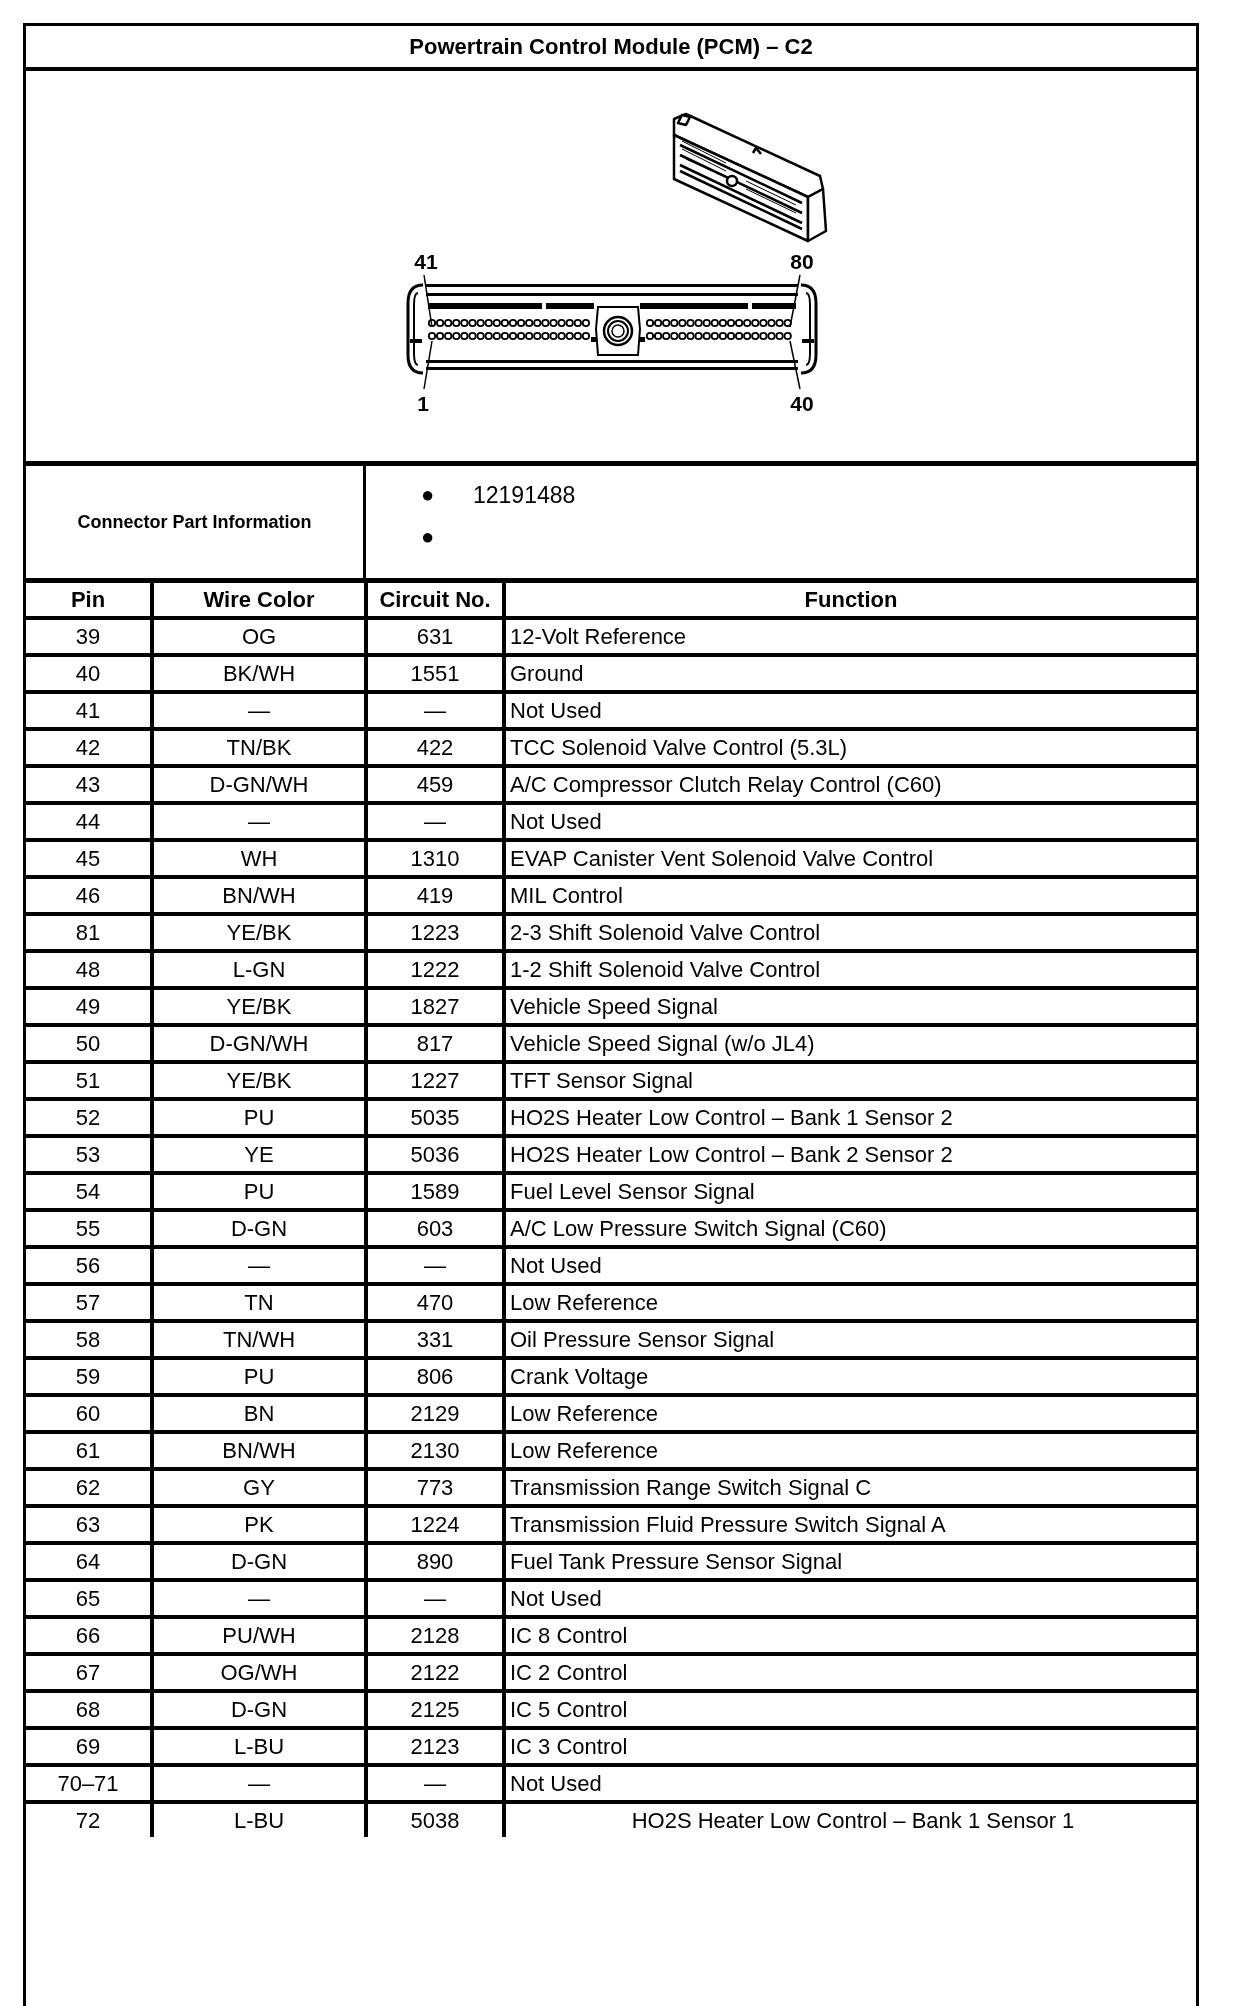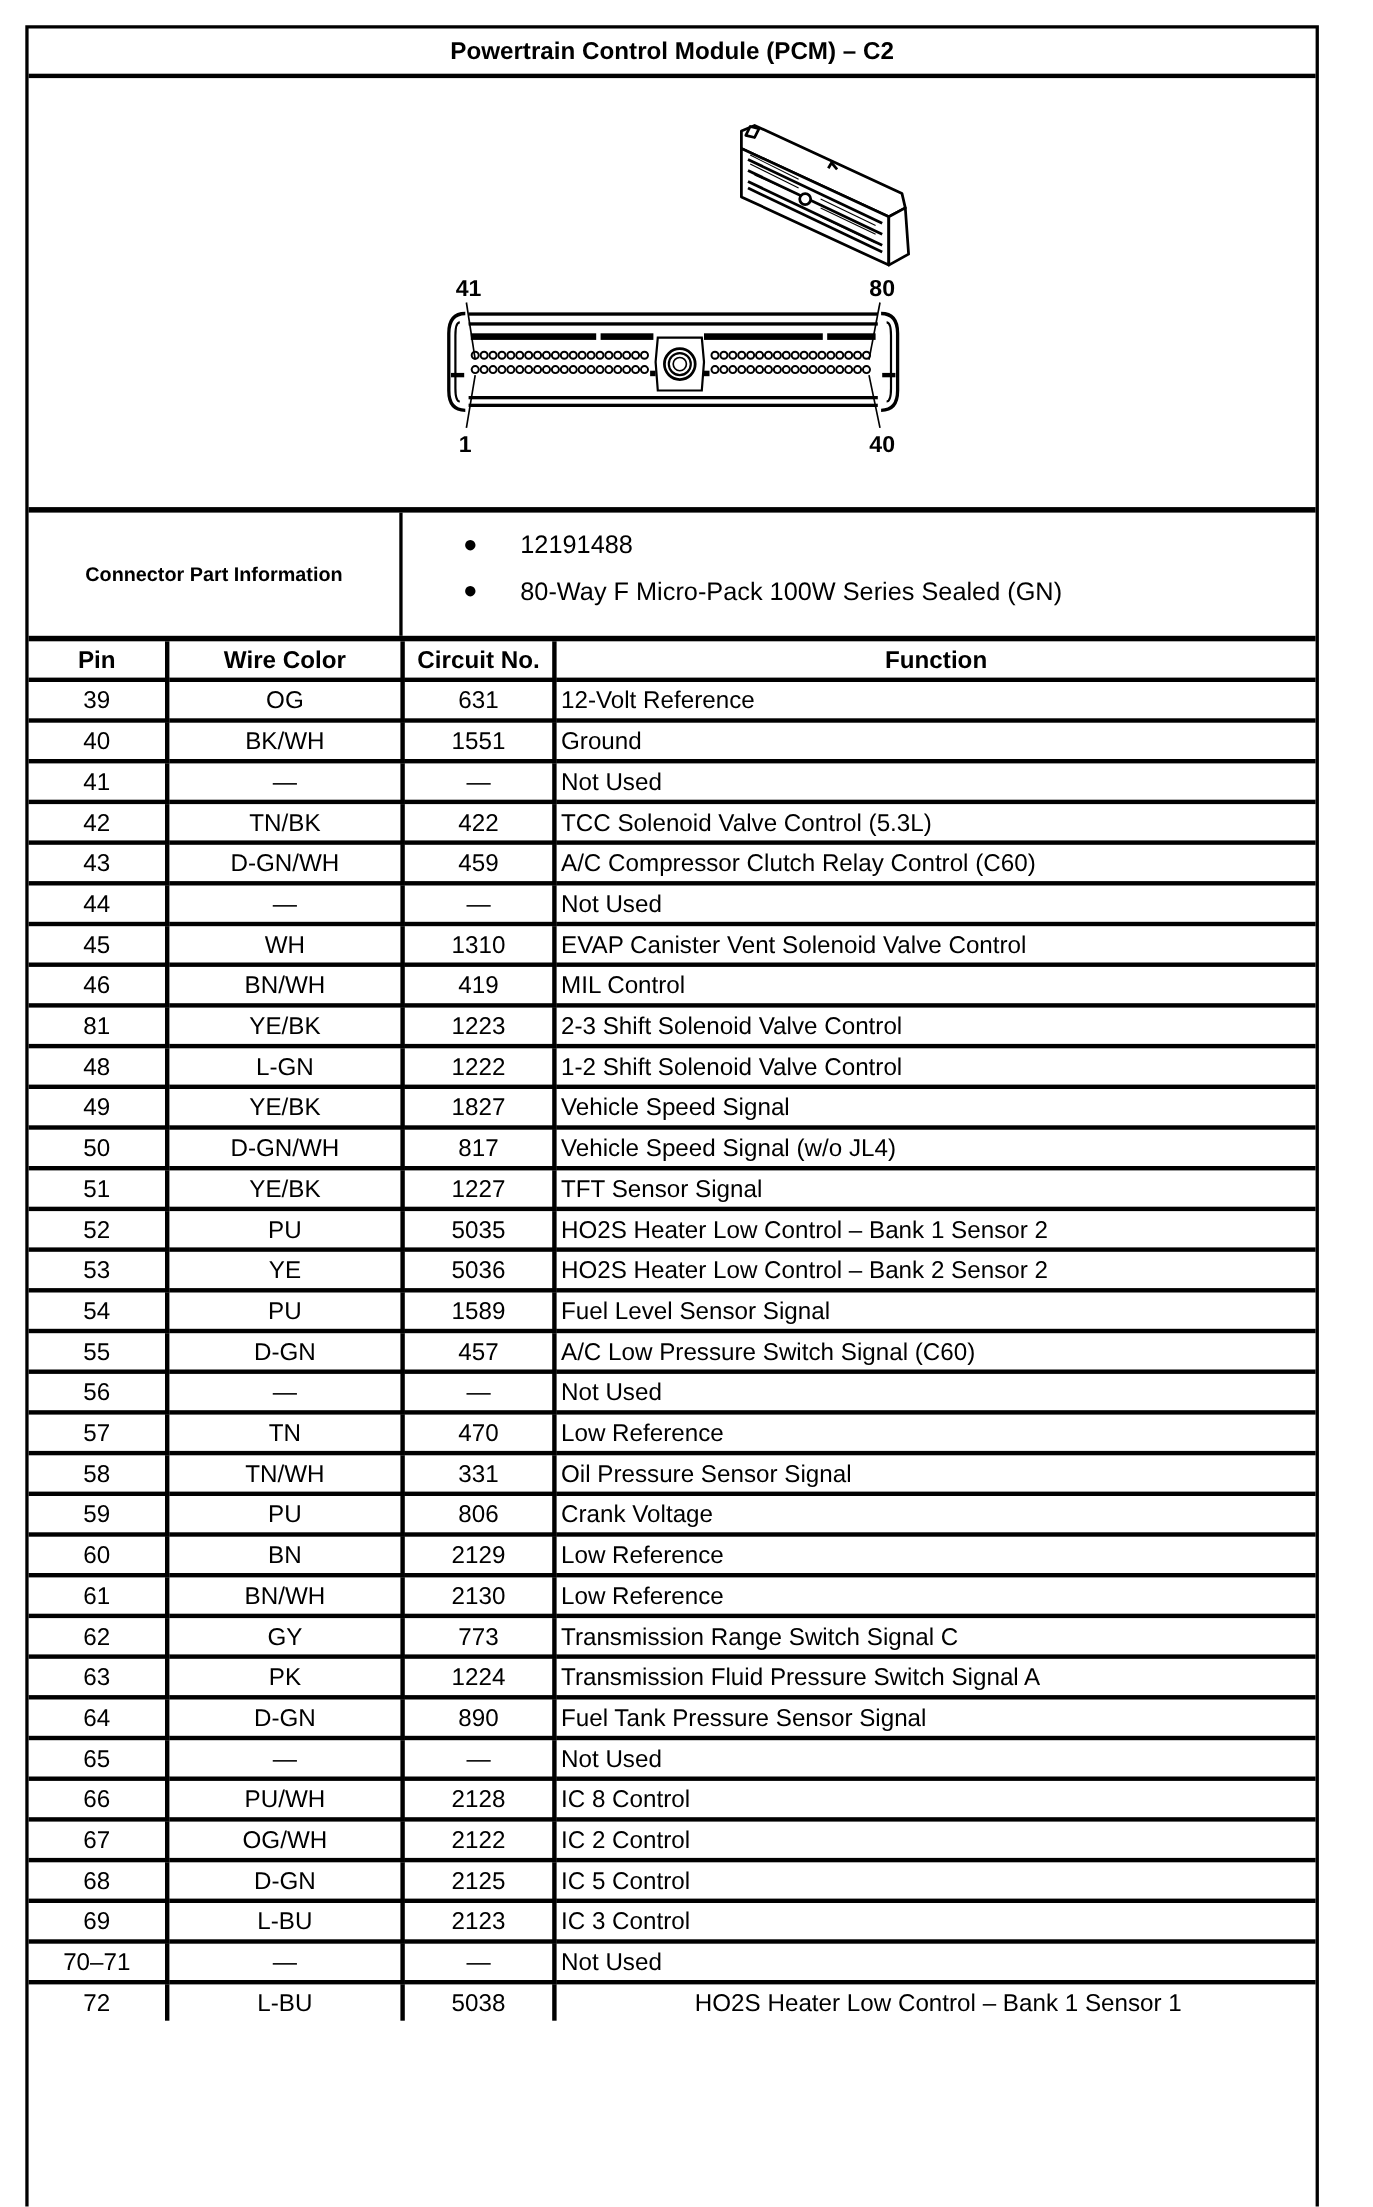--- a/index.html
+++ b/index.html
@@ -181,21 +181,20 @@
 
   <div class="info">
     <div class="info-label">Connector Part Information</div>
     <ul class="info-list">
       <li>
         <span class="bullet">●</span>
         <span>12191488</span>
       </li>
       <li>
         <span class="bullet">●</span>
-        <span>80-Way F Micro-Pack 100W Series Sealed (GN)</span>
       </li>
     </ul>
   </div>
 
   <table class="pins">
     <colgroup>
         <col class="c1">
         <col class="c2">
         <col class="c3">
         <col class="c4">
@@ -301,21 +300,21 @@
         </tr>
         <tr>
           <td class="c">54</td>
           <td class="c">PU</td>
           <td class="c">1589</td>
           <td class="f">Fuel Level Sensor Signal</td>
         </tr>
         <tr>
           <td class="c">55</td>
           <td class="c">D-GN</td>
-          <td class="c">457</td>
+          <td class="c">603</td>
           <td class="f">A/C Low Pressure Switch Signal (C60)</td>
         </tr>
         <tr>
           <td class="c">56</td>
           <td class="c">—</td>
           <td class="c">—</td>
           <td class="f">Not Used</td>
         </tr>
         <tr>
           <td class="c">57</td>

